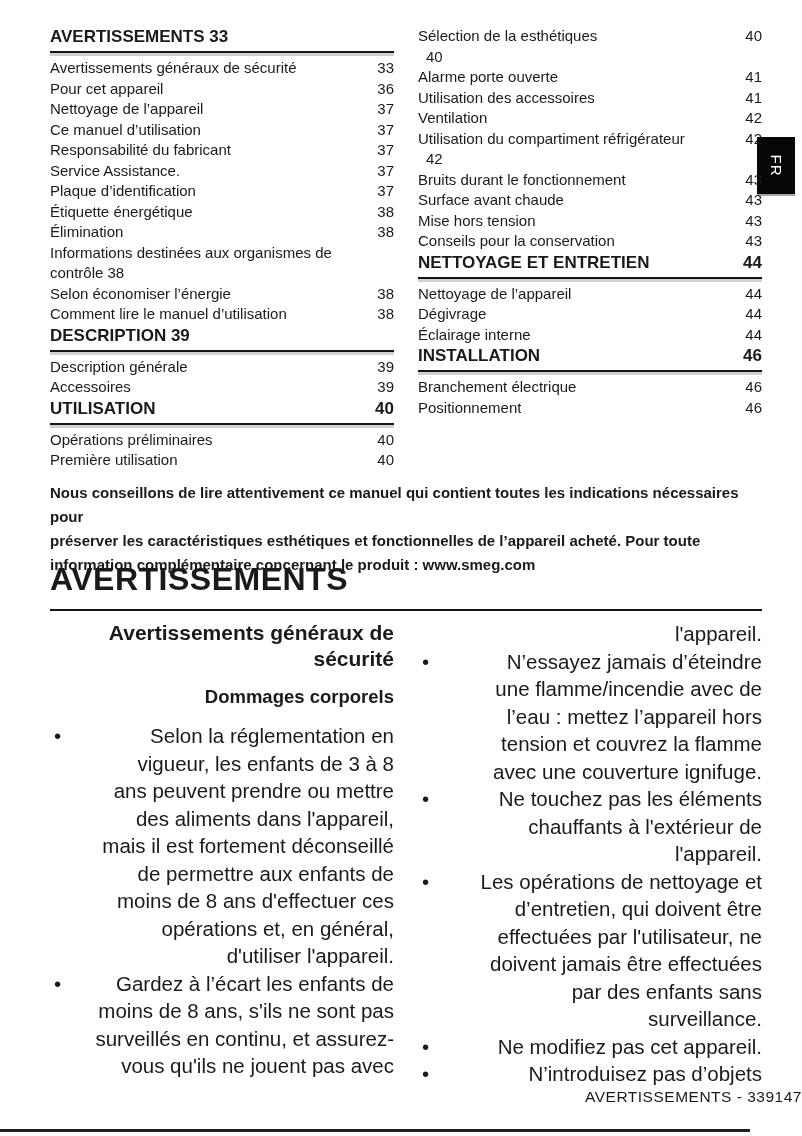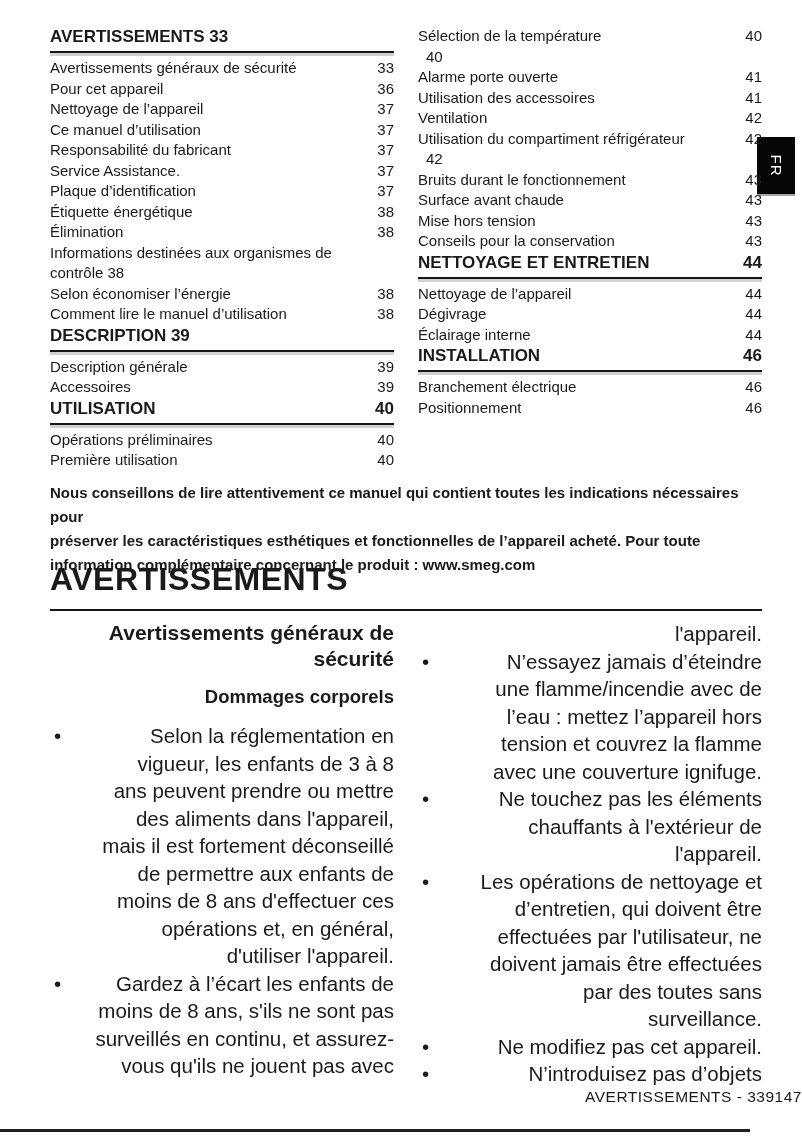--- a/index.html
+++ b/index.html
@@ -166,21 +166,21 @@
           <span class="lbl">Opérations préliminaires</span>
           <span class="num">40</span>
         </div>
         <div class="toc-entry">
           <span class="lbl">Première utilisation</span>
           <span class="num">40</span>
         </div>
       </div>
     <div class="toc-col" id="toc-right">
         <div class="toc-entry">
-          <span class="lbl">Sélection de la température</span>
+          <span class="lbl">Sélection de la esthétiques</span>
           <span class="num">40</span>
         </div>
         <div class="toc-entry">
           <span class="num">40</span>
         </div>
         <div class="toc-entry">
           <span class="lbl">Alarme porte ouverte</span>
           <span class="num">41</span>
         </div>
         <div class="toc-entry">
@@ -280,21 +280,21 @@
 l’eau : mettez l’appareil hors
 tension et couvrez la flamme
 avec une couverture ignifuge.</li>
           <li>Ne touchez pas les éléments
 chauffants à l'extérieur de
 l'appareil.</li>
           <li>Les opérations de nettoyage et
 d’entretien, qui doivent être
 effectuées par l'utilisateur, ne
 doivent jamais être effectuées
-par des toutes sans
+par des enfants sans
 surveillance.</li>
           <li>Ne modifiez pas cet appareil.</li>
           <li>N’introduisez pas d’objets</li>
         </ul>
     </div>
   </div>
 
   <div class="footer">AVERTISSEMENTS - 3391477</div>
   <div class="bottom-bar"></div>
 

